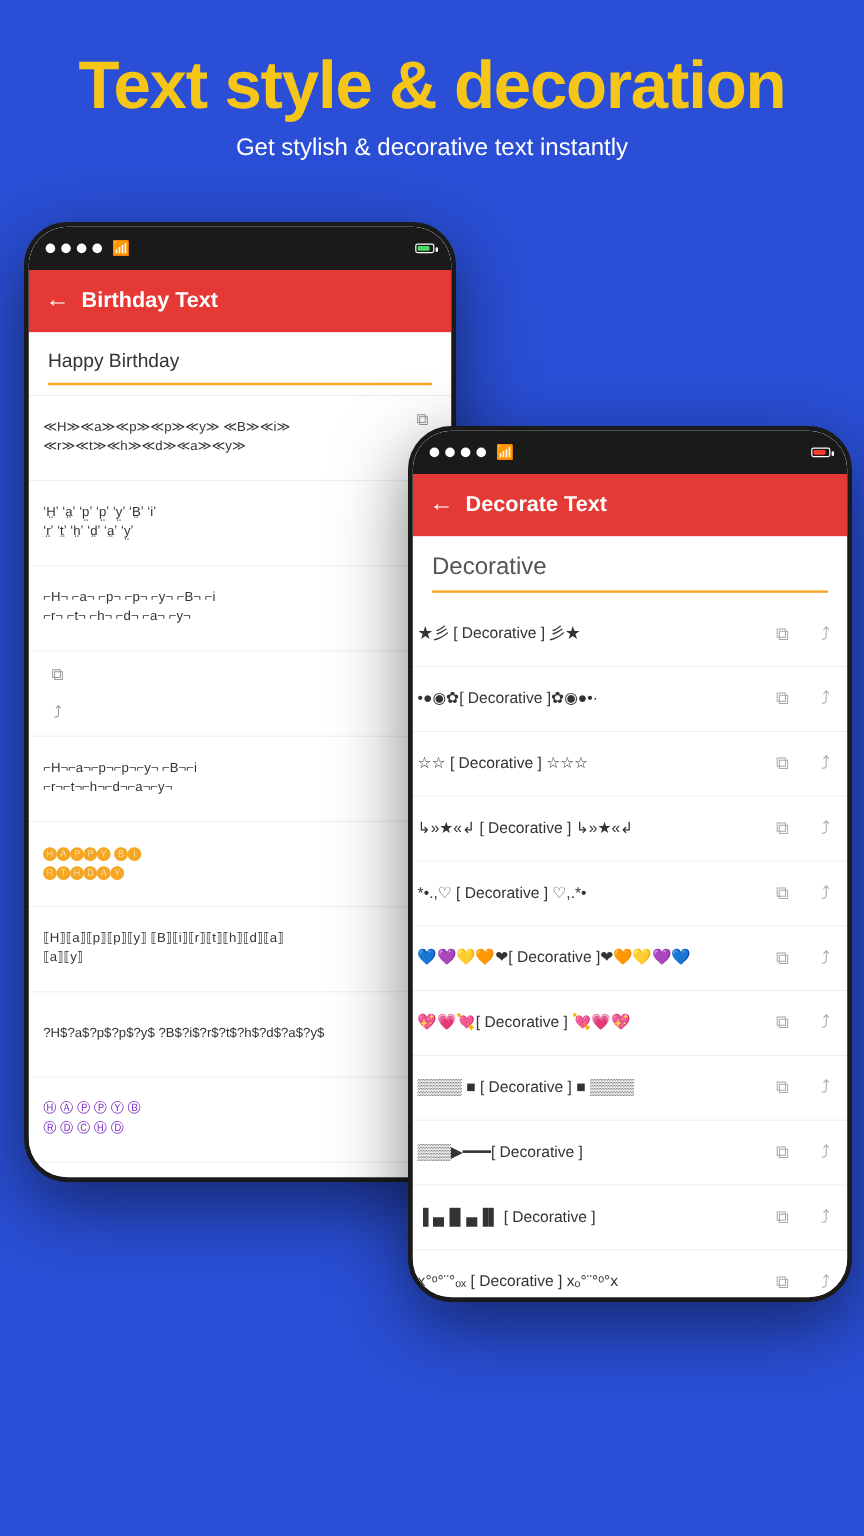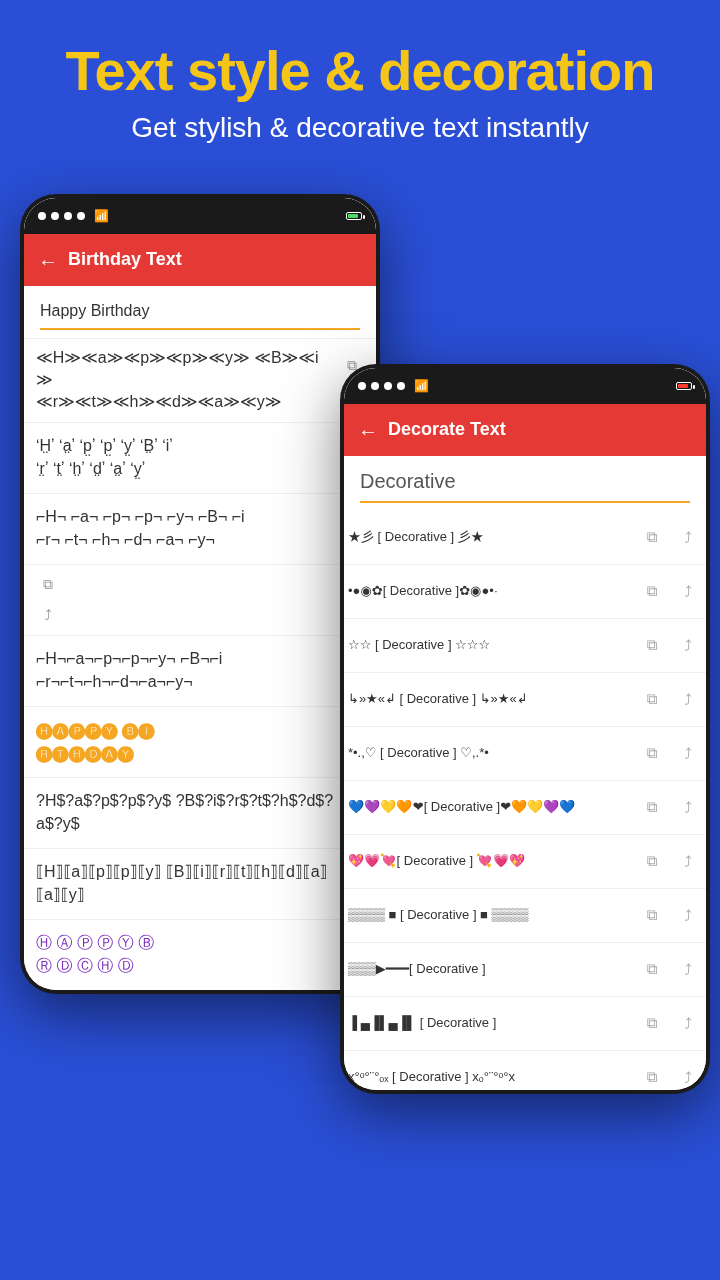--- a/index.html
+++ b/index.html
@@ -18,21 +18,21 @@
       padding: 40px 20px 20px;
     }
     .header-title {
       font-size: 56px;
       font-weight: 900;
       color: #f5c518;
       line-height: 1.1;
       letter-spacing: -1px;
     }
     .header-subtitle {
-      font-size: 28px;
+      font-size: 20px;
       color: #ffffff;
       margin-top: 10px;
       font-weight: 400;
     }
 
     
     .phones-container {
       position: relative;
       width: 100%;
       height: 1000px;
@@ -123,21 +123,21 @@
     
     .text-row {
       display: flex;
       align-items: center;
       padding: 8px 12px;
       border-bottom: 1px solid #f0f0f0;
       gap: 6px;
     }
     .text-sample {
       flex: 1;
-      font-size: 16px;
+      font-size: 11px;
       color: #333;
       line-height: 1.4;
       word-break: break-all;
     }
     .text-sample.yellow {
       color: #f5a623;
       font-weight: bold;
     }
     .text-sample.purple {
       color: #7b2fbe;
@@ -288,28 +288,28 @@
             </div>
           </div>
           <div class="text-row">
             <span class="text-sample yellow">🅗🅐🅟🅟🅨 🅑🅘<br>🅡🅣🅗🅓🅐🅨</span>
             <div class="row-actions">
               <span class="action-btn">⧉</span>
               <span class="action-btn">⤴</span>
             </div>
           </div>
           <div class="text-row">
+            <span class="text-sample">⟦H⟧⟦a⟧⟦p⟧⟦p⟧⟦y⟧ ⟦B⟧⟦i⟧⟦r⟧⟦t⟧⟦h⟧⟦d⟧⟦a⟧<br>⟦a⟧⟦y⟧</span>
+            <div class="row-actions">
+              <span class="action-btn">⧉</span>
+              <span class="action-btn">⤴</span>
+            </div>
+          </div>
+          <div class="text-row">
             <span class="text-sample">?H$?a$?p$?p$?y$ ?B$?i$?r$?t$?h$?d$?a$?y$</span>
-            <div class="row-actions">
-              <span class="action-btn">⧉</span>
-              <span class="action-btn">⤴</span>
-            </div>
-          </div>
-          <div class="text-row">
-            <span class="text-sample">⟦H⟧⟦a⟧⟦p⟧⟦p⟧⟦y⟧ ⟦B⟧⟦i⟧⟦r⟧⟦t⟧⟦h⟧⟦d⟧⟦a⟧<br>⟦a⟧⟦y⟧</span>
             <div class="row-actions">
               <span class="action-btn">⧉</span>
               <span class="action-btn">⤴</span>
             </div>
           </div>
           <div class="text-row">
             <span class="text-sample purple">Ⓗ Ⓐ Ⓟ Ⓟ Ⓨ Ⓑ<br>Ⓡ Ⓓ Ⓒ Ⓗ Ⓓ</span>
             <div class="row-actions">
               <span class="action-btn">⧉</span>
               <span class="action-btn">⤴</span>

